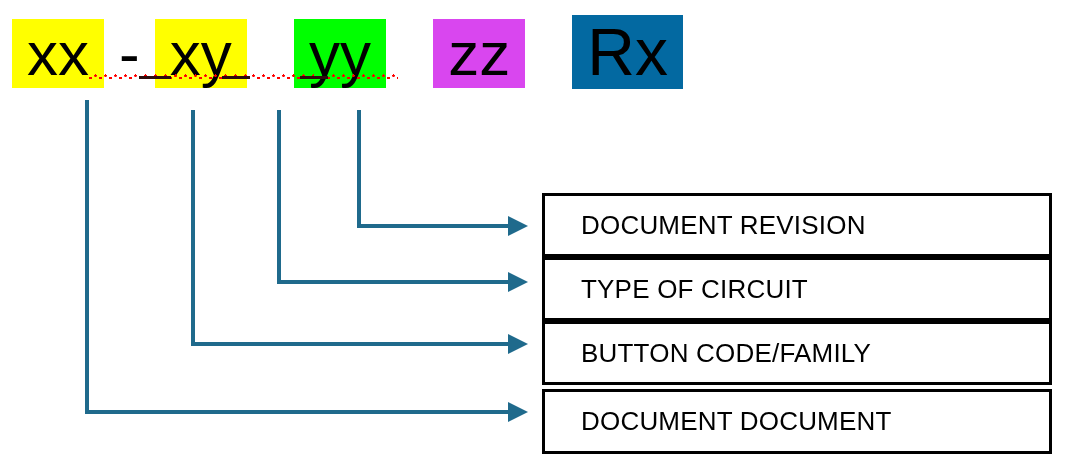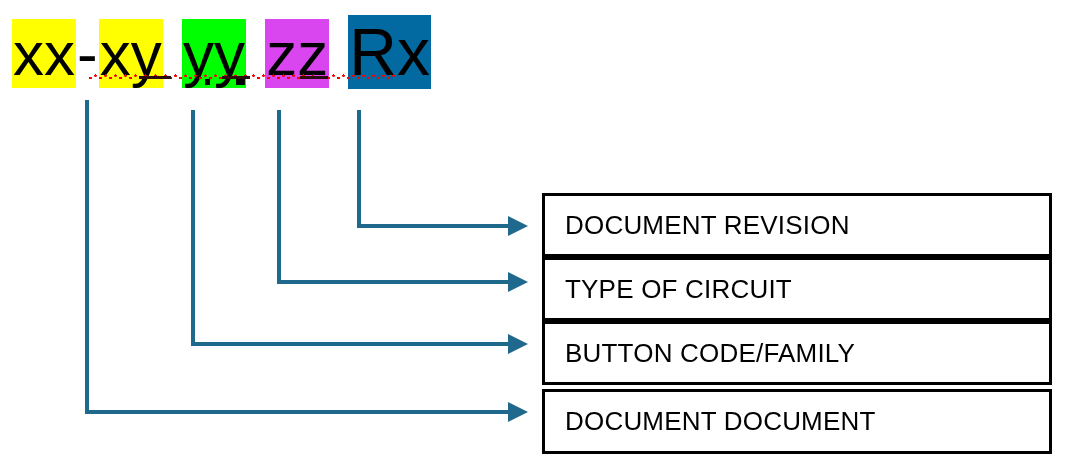--- a/index.html
+++ b/index.html
@@ -16,23 +16,23 @@
   .codeline{
     position:absolute;left:12px;top:14px;
     white-space:pre;
     font-size:62px;
     line-height:76px;
     letter-spacing:0px;
     color:#000000;
     font-family:"Liberation Sans", sans-serif;
     z-index:4;
   }
-  .seg{padding:0 1px;}
+  .seg{padding:0 15px;}
   .hl-y{background:#FFFF00;}
-  .hl-g{background:#00FF00;text-decoration:underline;}
+  .hl-g{background:#00FF00;}
   .hl-c{background:#d946ef;}
   .hl-k{background:#0369a1;}
   .plain{background:transparent;}
   .big{font-size:66px;}
 
   
   .squiggle{
     position:absolute;
     height:6px;
     z-index:5;
@@ -59,21 +59,21 @@
   
   .lbox{
     position:absolute;left:542px;width:510px;
     border:3px solid #000000;
     background:#ffffff;
     box-sizing:border-box;
     display:flex;align-items:center;
     z-index:2;
   }
   .lbox span{
-    padding-left:20px;
+    padding-left:36px;
     font-size:26px;
     color:#000000;
     letter-spacing:0.2px;
     font-family:"Liberation Sans", sans-serif;
   }
 </style>
 </head>
 <body>
 
 <div id="stage">

